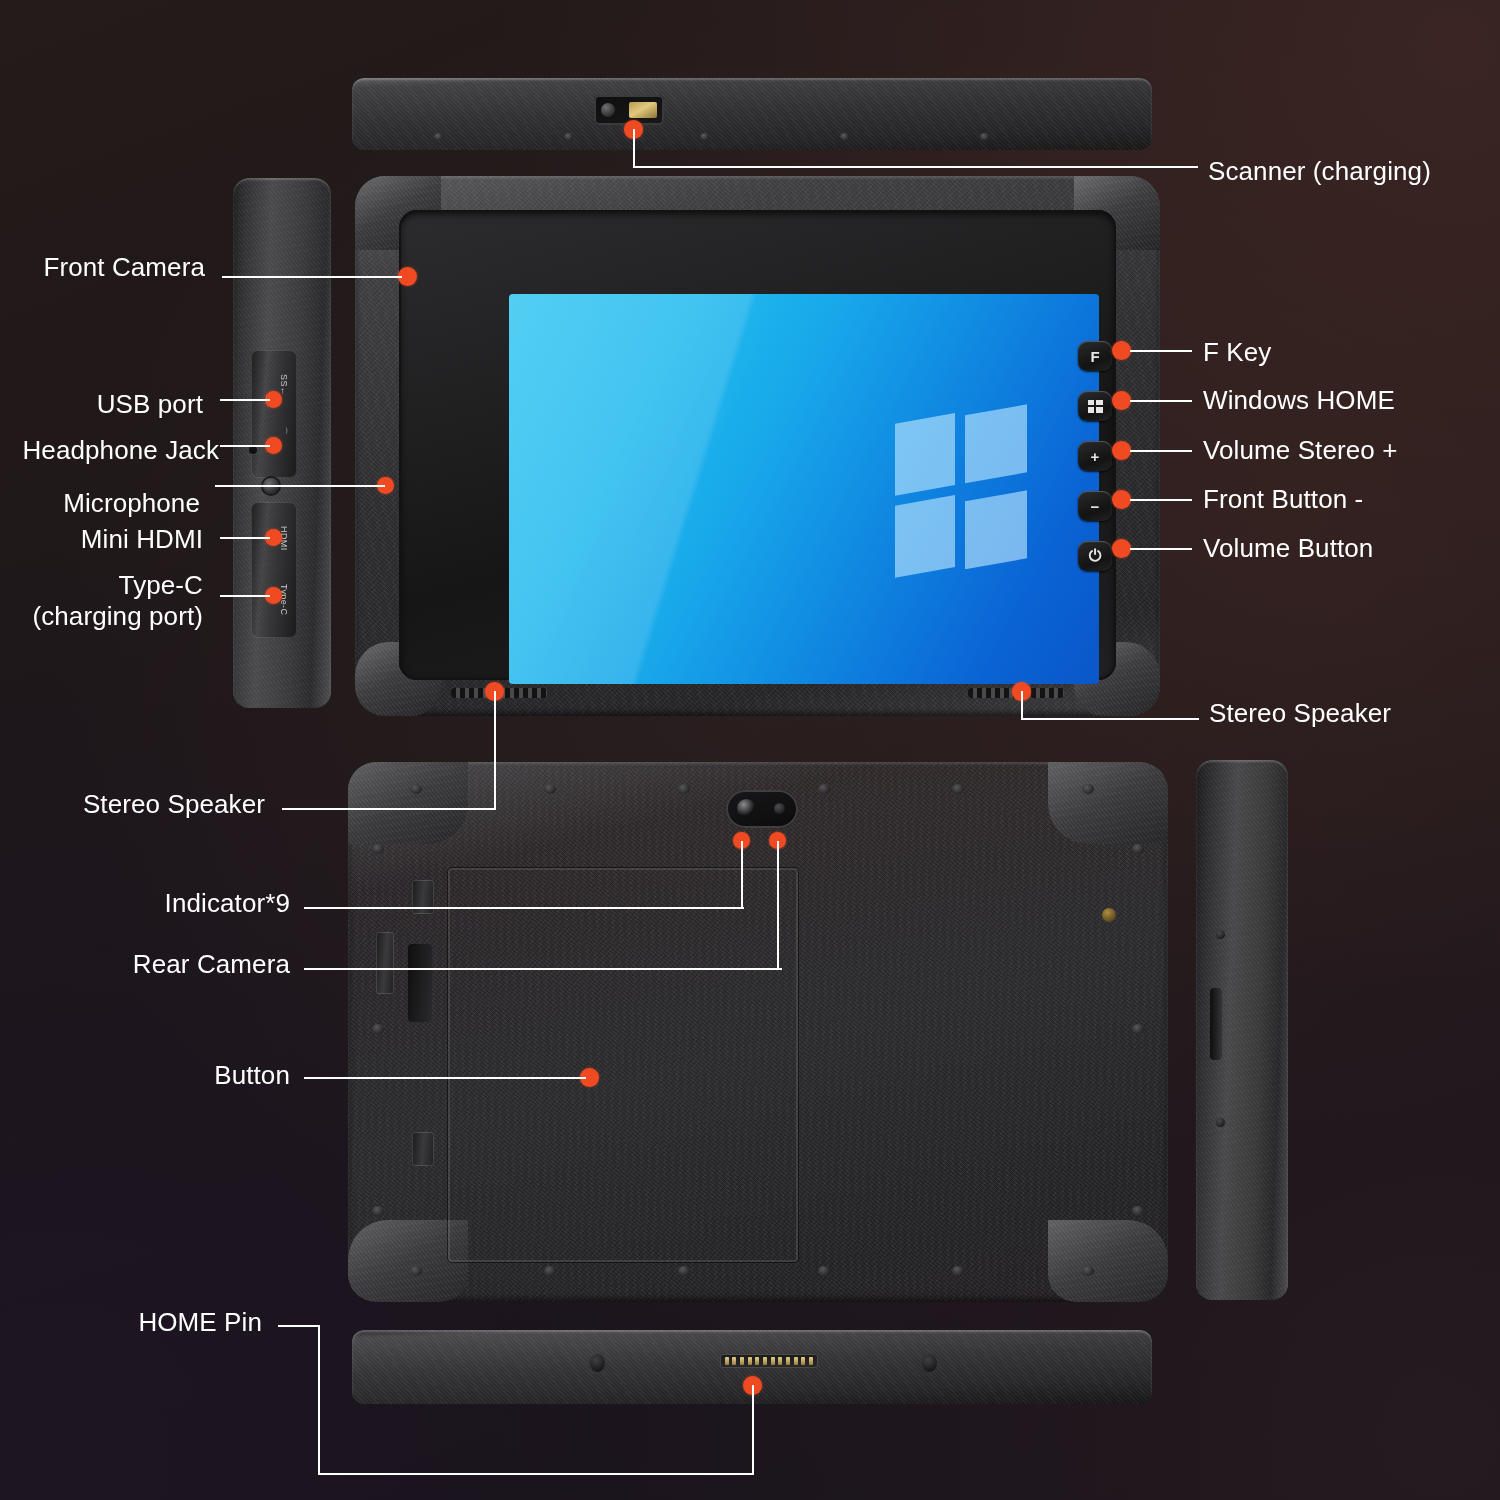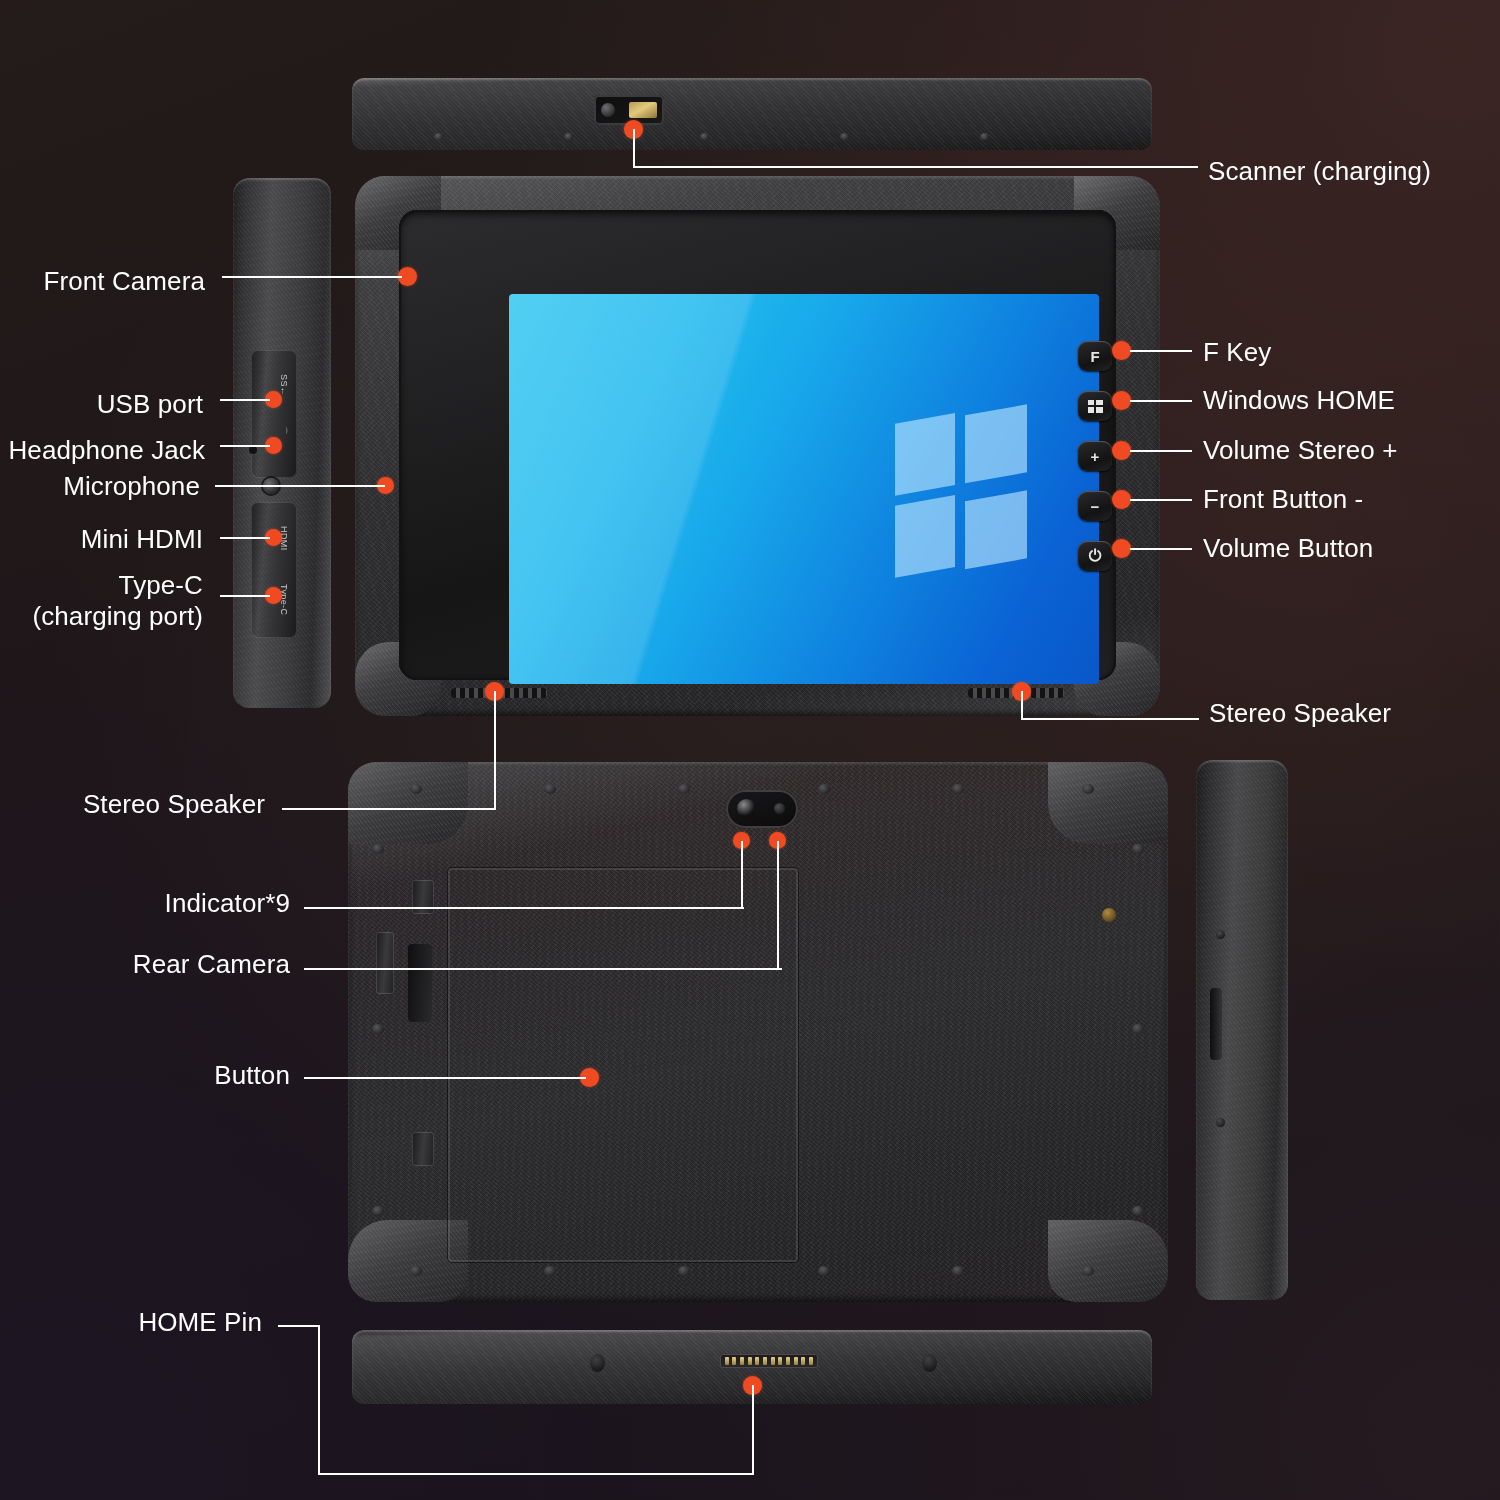--- a/index.html
+++ b/index.html
@@ -330,33 +330,33 @@
     </div>
   </div>
 
   <div class="dot" style="left:624px;top:120px"></div>
   <div class="ln v" style="left:633px;top:129px;height:38px"></div>
   <div class="ln h" style="left:633px;top:166px;width:565px"></div>
   <div class="lbl l" style="left:1208px;top:156px;width:280px">Scanner (charging)</div>
 
   <div class="dot" style="left:398px;top:267px"></div>
   <div class="ln h" style="left:222px;top:276px;width:180px"></div>
-  <div class="lbl r" style="left:0px;top:266px;width:205px">Front Camera</div>
+  <div class="lbl r" style="left:0px;top:252px;width:205px">Front Camera</div>
 
   <div class="dot sm" style="left:265px;top:391px"></div>
   <div class="ln h" style="left:220px;top:399px;width:50px"></div>
   <div class="lbl r" style="left:0px;top:389px;width:203px">USB port</div>
 
   <div class="dot sm" style="left:265px;top:437px"></div>
   <div class="ln h" style="left:220px;top:445px;width:50px"></div>
-  <div class="lbl r" style="left:2px;top:435px;width:203px">Headphone Jack</div>
+  <div class="lbl r" style="left:16px;top:435px;width:203px">Headphone Jack</div>
 
   <div class="dot sm" style="left:377px;top:477px"></div>
   <div class="ln h" style="left:215px;top:485px;width:170px"></div>
-  <div class="lbl r" style="left:0px;top:471px;width:200px">Microphone</div>
+  <div class="lbl r" style="left:0px;top:488px;width:200px">Microphone</div>
 
   <div class="dot sm" style="left:265px;top:529px"></div>
   <div class="ln h" style="left:220px;top:537px;width:50px"></div>
   <div class="lbl r" style="left:0px;top:524px;width:203px">Mini HDMI</div>
 
   <div class="dot sm" style="left:265px;top:587px"></div>
   <div class="ln h" style="left:220px;top:595px;width:50px"></div>
   <div class="lbl r" style="left:0px;top:570px;width:203px">Type-C
 (charging port)</div>
 

